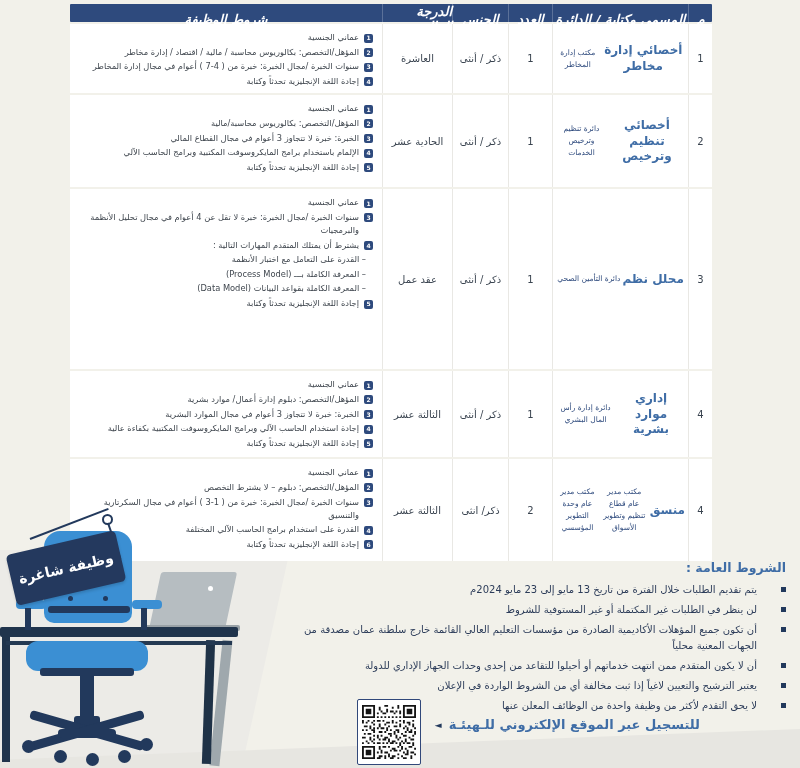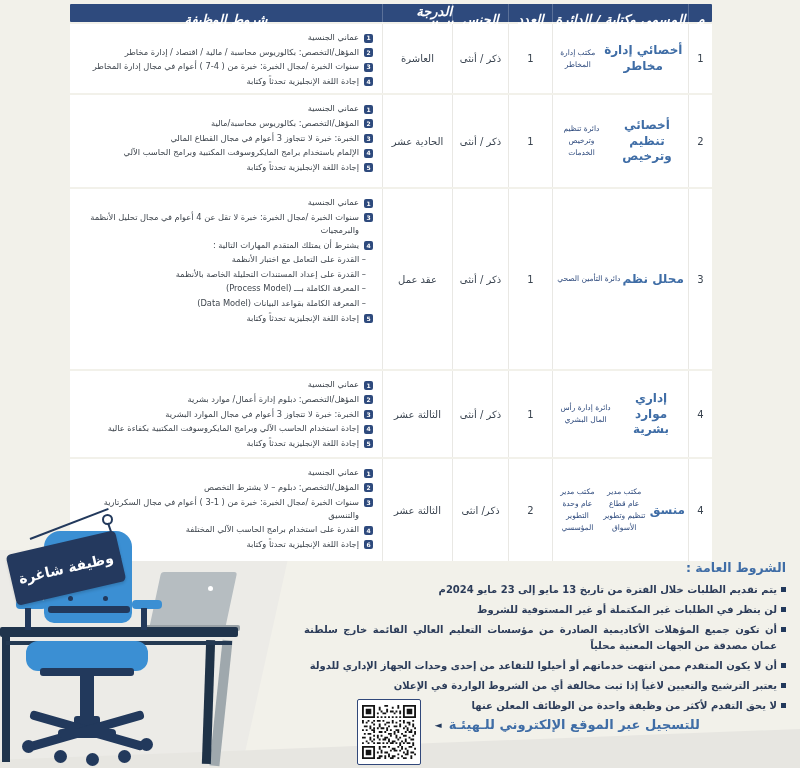--- a/index.html
+++ b/index.html
@@ -33,22 +33,22 @@
   .cline{display:flex;align-items:flex-start;gap:5px;margin-bottom:1.5px;
     font-size:8.3px;line-height:1.58;color:#3f464e;}
   .cnum{flex:none;width:9px;height:9px;margin-top:2.5px;background:var(--header-navy,#2e4a7d);
     color:#fff;font-size:6px;font-weight:bold;display:flex;align-items:center;
     justify-content:center;border-radius:2px;}
   .cnum:empty{background:transparent;width:2px;}
   .ctext{flex:1;}
   
   .general{position:absolute;top:560px;right:14px;width:482px;z-index:3;}
   .gtitle{color:var(--title-blue,#3f6da6);font-weight:bold;font-size:12.5px;margin-bottom:7px;}
-  .gitem{display:flex;gap:4px;align-items:flex-start;margin-bottom:4px;
-    font-size:10px;font-weight:bold;color:#2c3c59;line-height:1.6;}
+  .gitem{display:flex;gap:24px;align-items:flex-start;margin-bottom:4px;
+    font-size:10px;font-weight:normal;color:#2c3c59;line-height:1.6;}
   .gbullet{flex:none;width:5px;height:5px;background:#22395c;margin-top:5px;}
   .gtext{flex:1;text-align:justify;}
   
   .register{position:absolute;top:717px;right:100px;display:flex;align-items:center;gap:7px;
     color:var(--title-blue,#3f6da6);font-weight:bold;font-size:13px;z-index:3;}
   .register .arrow{color:#22395c;font-size:9px;}
   .qr{position:absolute;left:357px;top:699px;width:64px;height:66px;background:#fff;
     border:1px solid #31487a;border-radius:2px;padding:4px;box-sizing:border-box;z-index:3;}
   .qr svg{width:100%;height:100%;display:block;}
   
@@ -191,24 +191,20 @@
       <div class="cline">
           <span class="cnum">4</span>
           <span class="ctext">يشترط أن يمتلك المتقدم المهارات التالية :</span>
         </div>
       <div class="cline">
           <span class="cnum"></span>
           <span class="ctext">– القدرة على التعامل مع اختبار الأنظمة</span>
         </div>
       <div class="cline">
           <span class="cnum"></span>
-          <span class="ctext">– القدرة على إعداد المستندات التحليلة الخاصة بالأنظمة</span>
-        </div>
-      <div class="cline">
-          <span class="cnum"></span>
           <span class="ctext">– المعرفة الكاملة بـــ (Process Model)</span>
         </div>
       <div class="cline">
           <span class="cnum"></span>
           <span class="ctext">– المعرفة الكاملة بقواعد البيانات (Data Model)</span>
         </div>
       <div class="cline">
           <span class="cnum">5</span>
           <span class="ctext">إجادة اللغة الإنجليزية تحدثاً وكتابة</span>
         </div>

